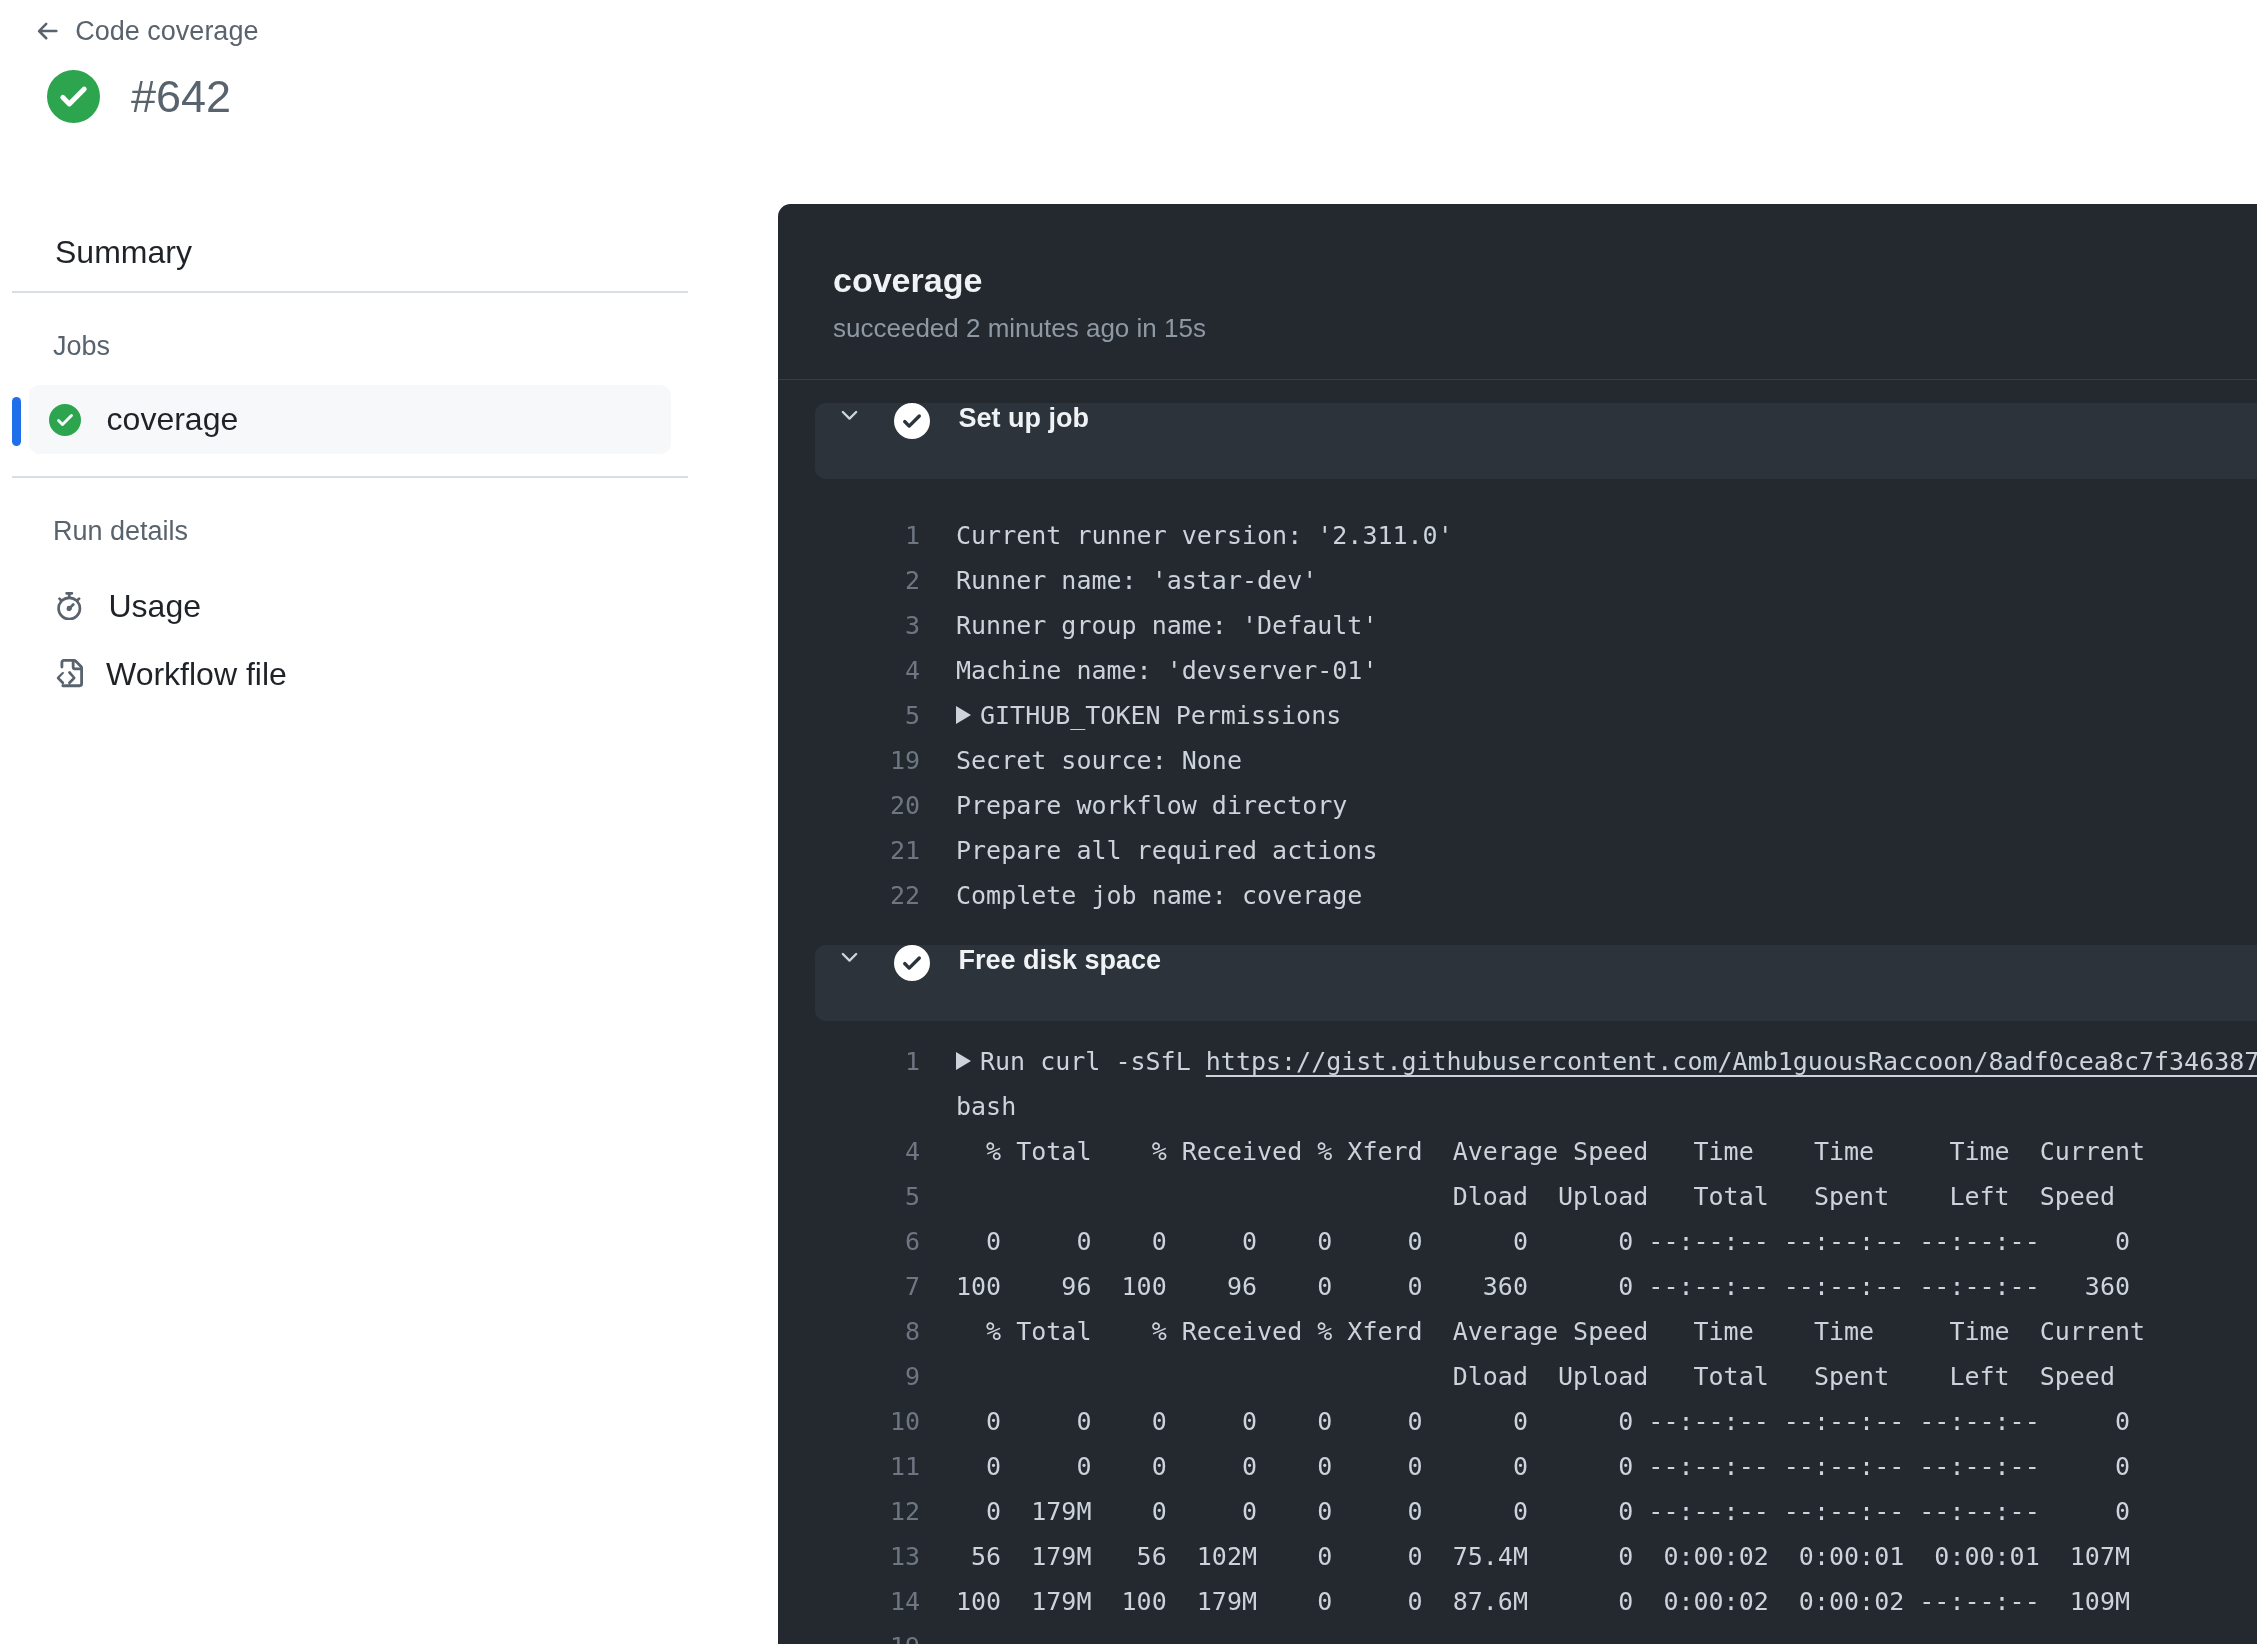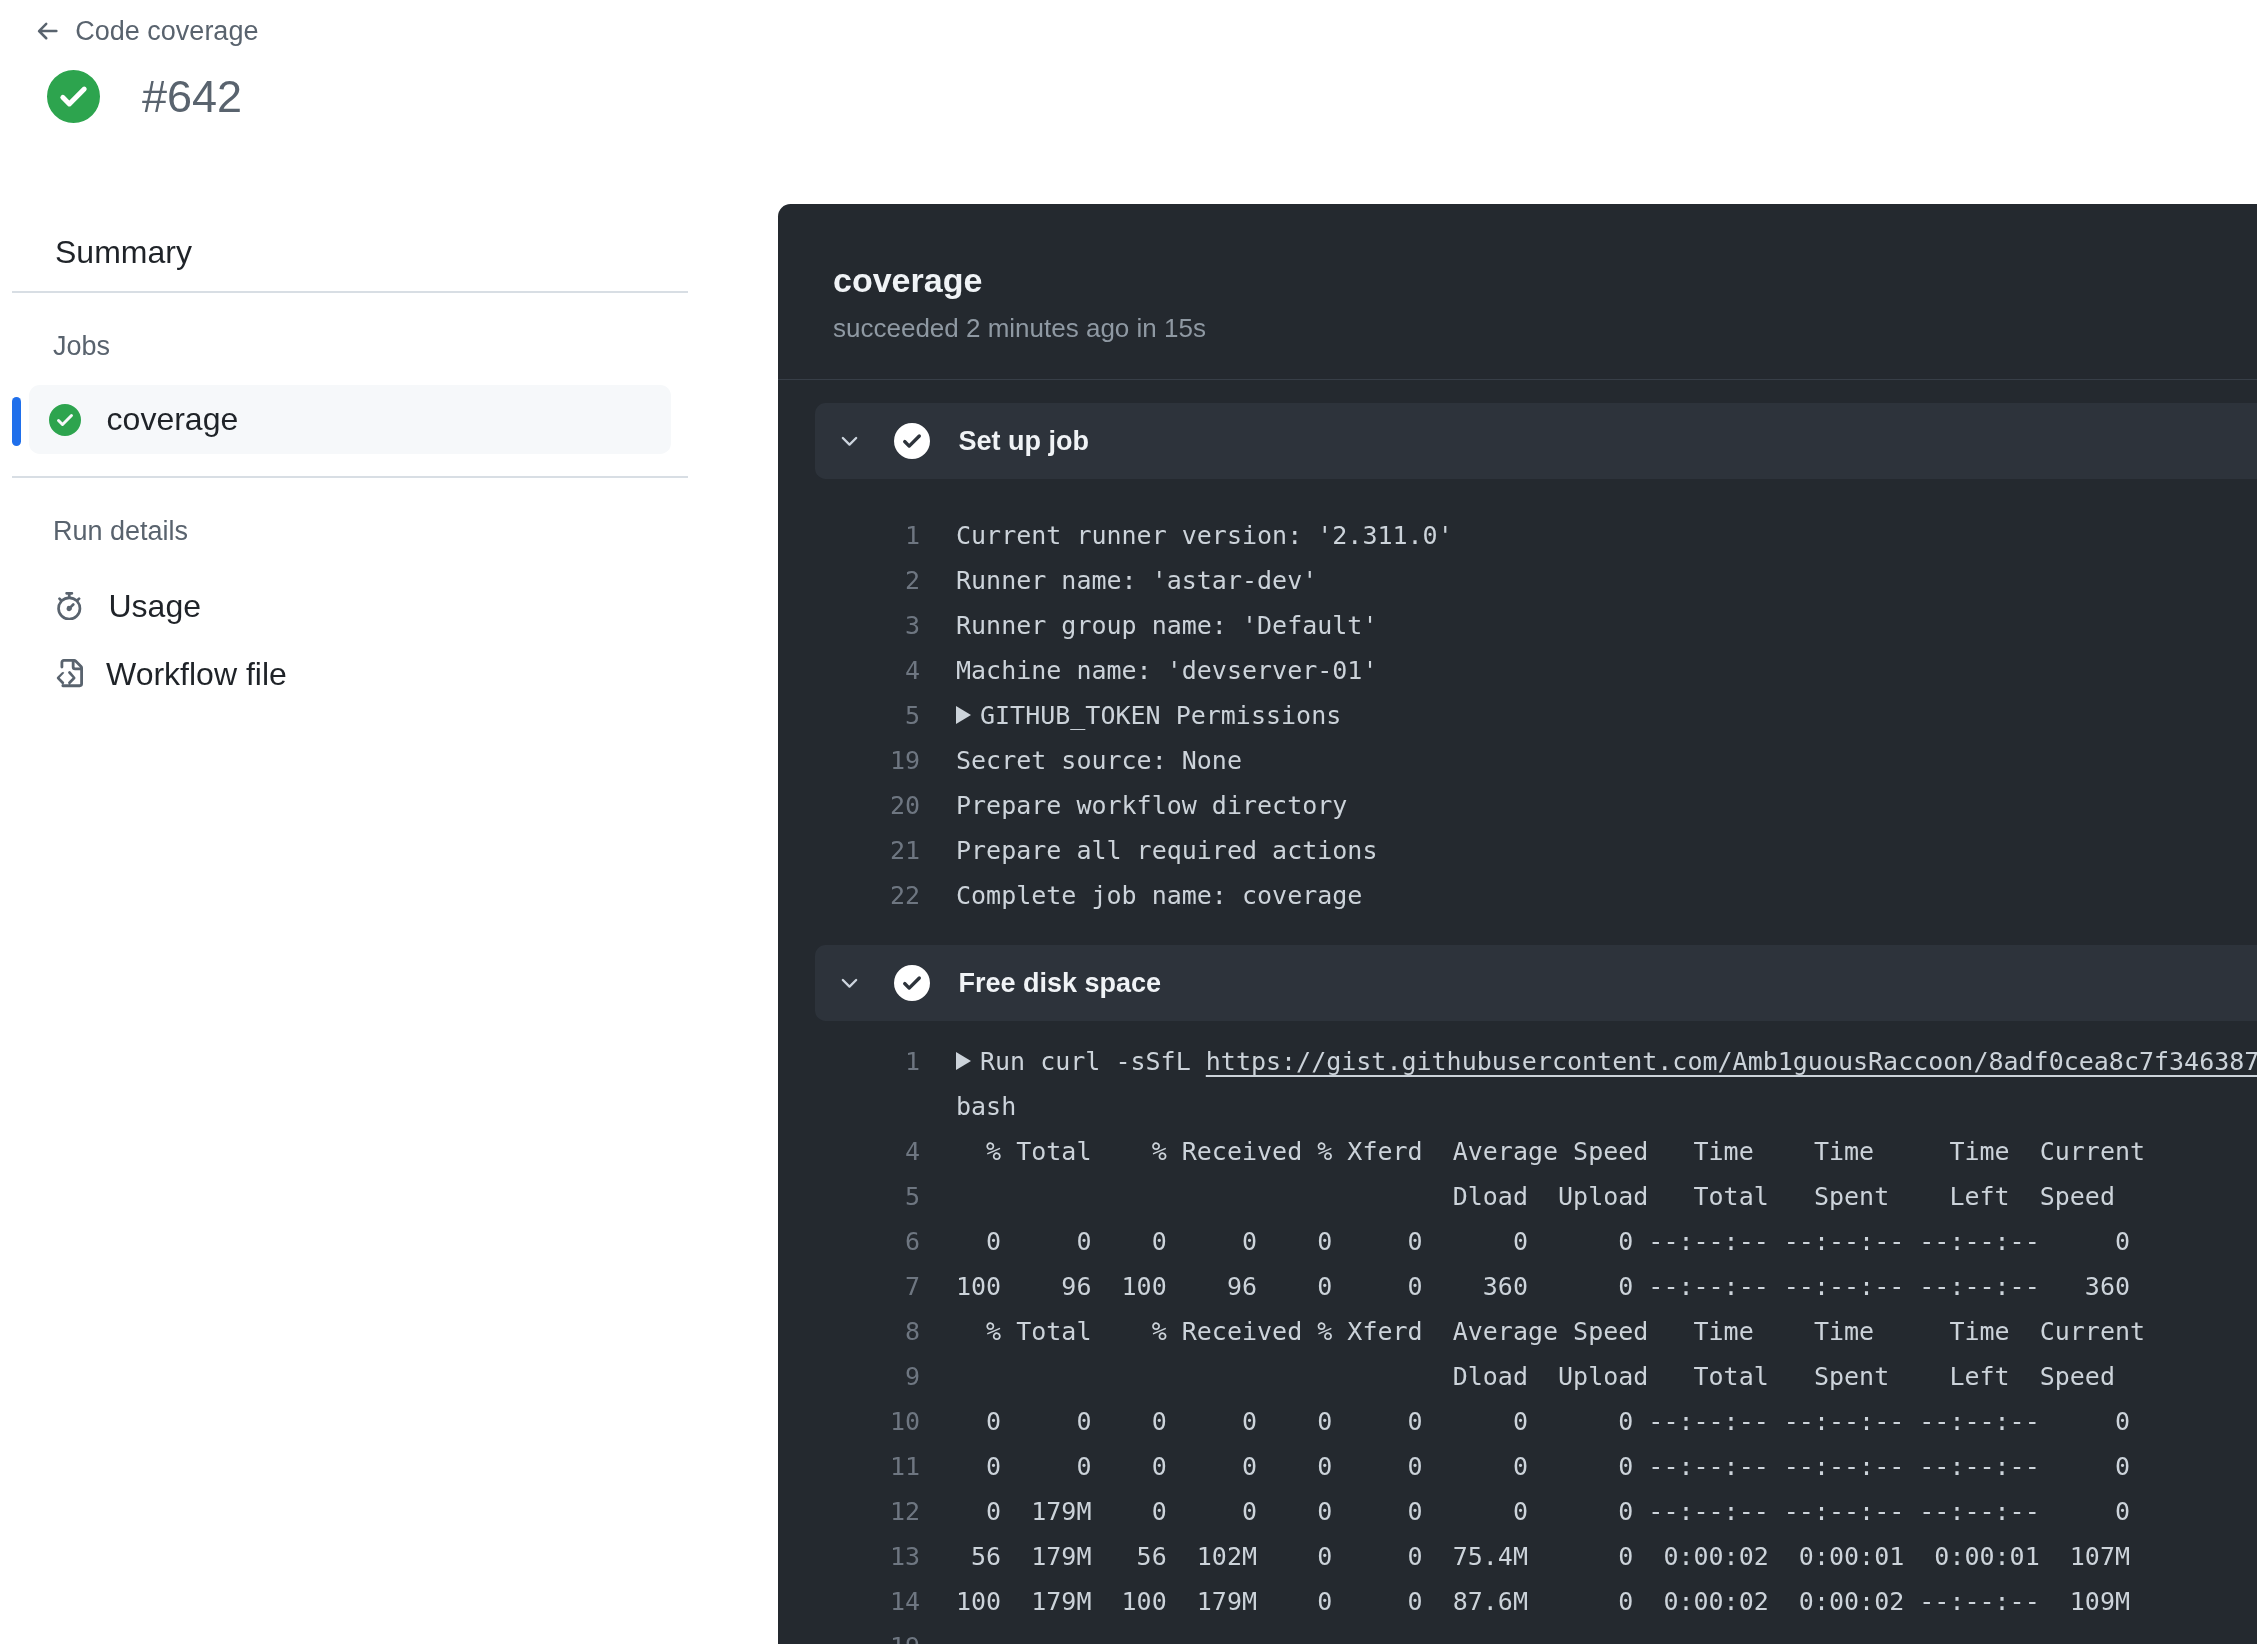--- a/index.html
+++ b/index.html
@@ -8,21 +8,21 @@
 
   
   .breadcrumb{position:absolute;left:34px;top:16px;display:flex;align-items:center;gap:14.3px;
               color:#59636e;cursor:pointer;}
   .breadcrumb .bc-label{font-size:27px;}
   .icon-svg{display:block;}
 
   
   .title-row{position:absolute;left:47px;top:70px;display:flex;align-items:center;gap:16px;}
   .run-title{font-size:45px;font-weight:700;color:#1f2328;margin:0;letter-spacing:-0.4px;}
-  .run-number{font-size:45px;font-weight:400;color:#59636e;margin-left:26px;}
+  .run-number{font-size:45px;font-weight:400;color:#59636e;margin-left:15px;}
 
   
   .sb-row{position:absolute;display:flex;align-items:center;height:36px;}
   .sb-row .sb-label{font-size:32px;color:#1f2328;}
   .summary-item{left:55px;top:209px;gap:25px;cursor:pointer;flex-direction:column;}
   .usage-item{left:55px;top:588px;gap:25px;cursor:pointer;}
   .workflow-item{left:53px;top:656px;gap:23px;cursor:pointer;}
   .sb-heading{position:absolute;font-size:27px;color:#59636e;text-align:center;}
   #jobs-heading{left:53px;top:331px;}
   #run-details-heading{left:53px;top:516px;}
@@ -38,21 +38,21 @@
 
   
   #panel{position:absolute;left:778px;top:204px;width:1479px;height:1440px;background:#24292f;
          border-top-left-radius:12.5px;overflow:hidden;}
   .panel-header{box-sizing:border-box;height:176px;padding:57px 0 0 55px;
                 border-bottom:1.8px solid #373e47;}
   .job-title{font-size:34px;font-weight:700;color:#f0f3f6;margin:0;}
   .job-status{margin-top:12.5px;font-size:26px;color:#8f99a3;}
   .log-area{padding:23px 0 0 37px;}
   .section-bar{height:76px;background:#2d333b;border-radius:10.7px 0 0 10.7px;display:flex;
-               align-items:center;padding-left:22px;cursor:pointer;}
+               padding-left:22px;cursor:pointer;}
   .check-white{margin-left:32px;}
   .section-title{margin-left:28.5px;font-size:27px;font-weight:700;color:#f0f3f6;}
   .section-body{padding:34px 0 27px 0;}
   .log-section:last-child .section-body{padding-top:18px;padding-bottom:0;}
   .log-line{display:flex;align-items:center;height:45px;
             font-family:"DejaVu Sans Mono","Liberation Mono",monospace;font-size:25px;}
   .ln{flex:none;width:105px;text-align:right;color:#6e7681;}
   .lt{margin-left:36px;white-space:pre;color:#ccd3da;}
   .tri{display:inline-block;width:0;height:0;border-left:15px solid #ccd3da;
        border-top:9.8px solid transparent;border-bottom:9.8px solid transparent;

